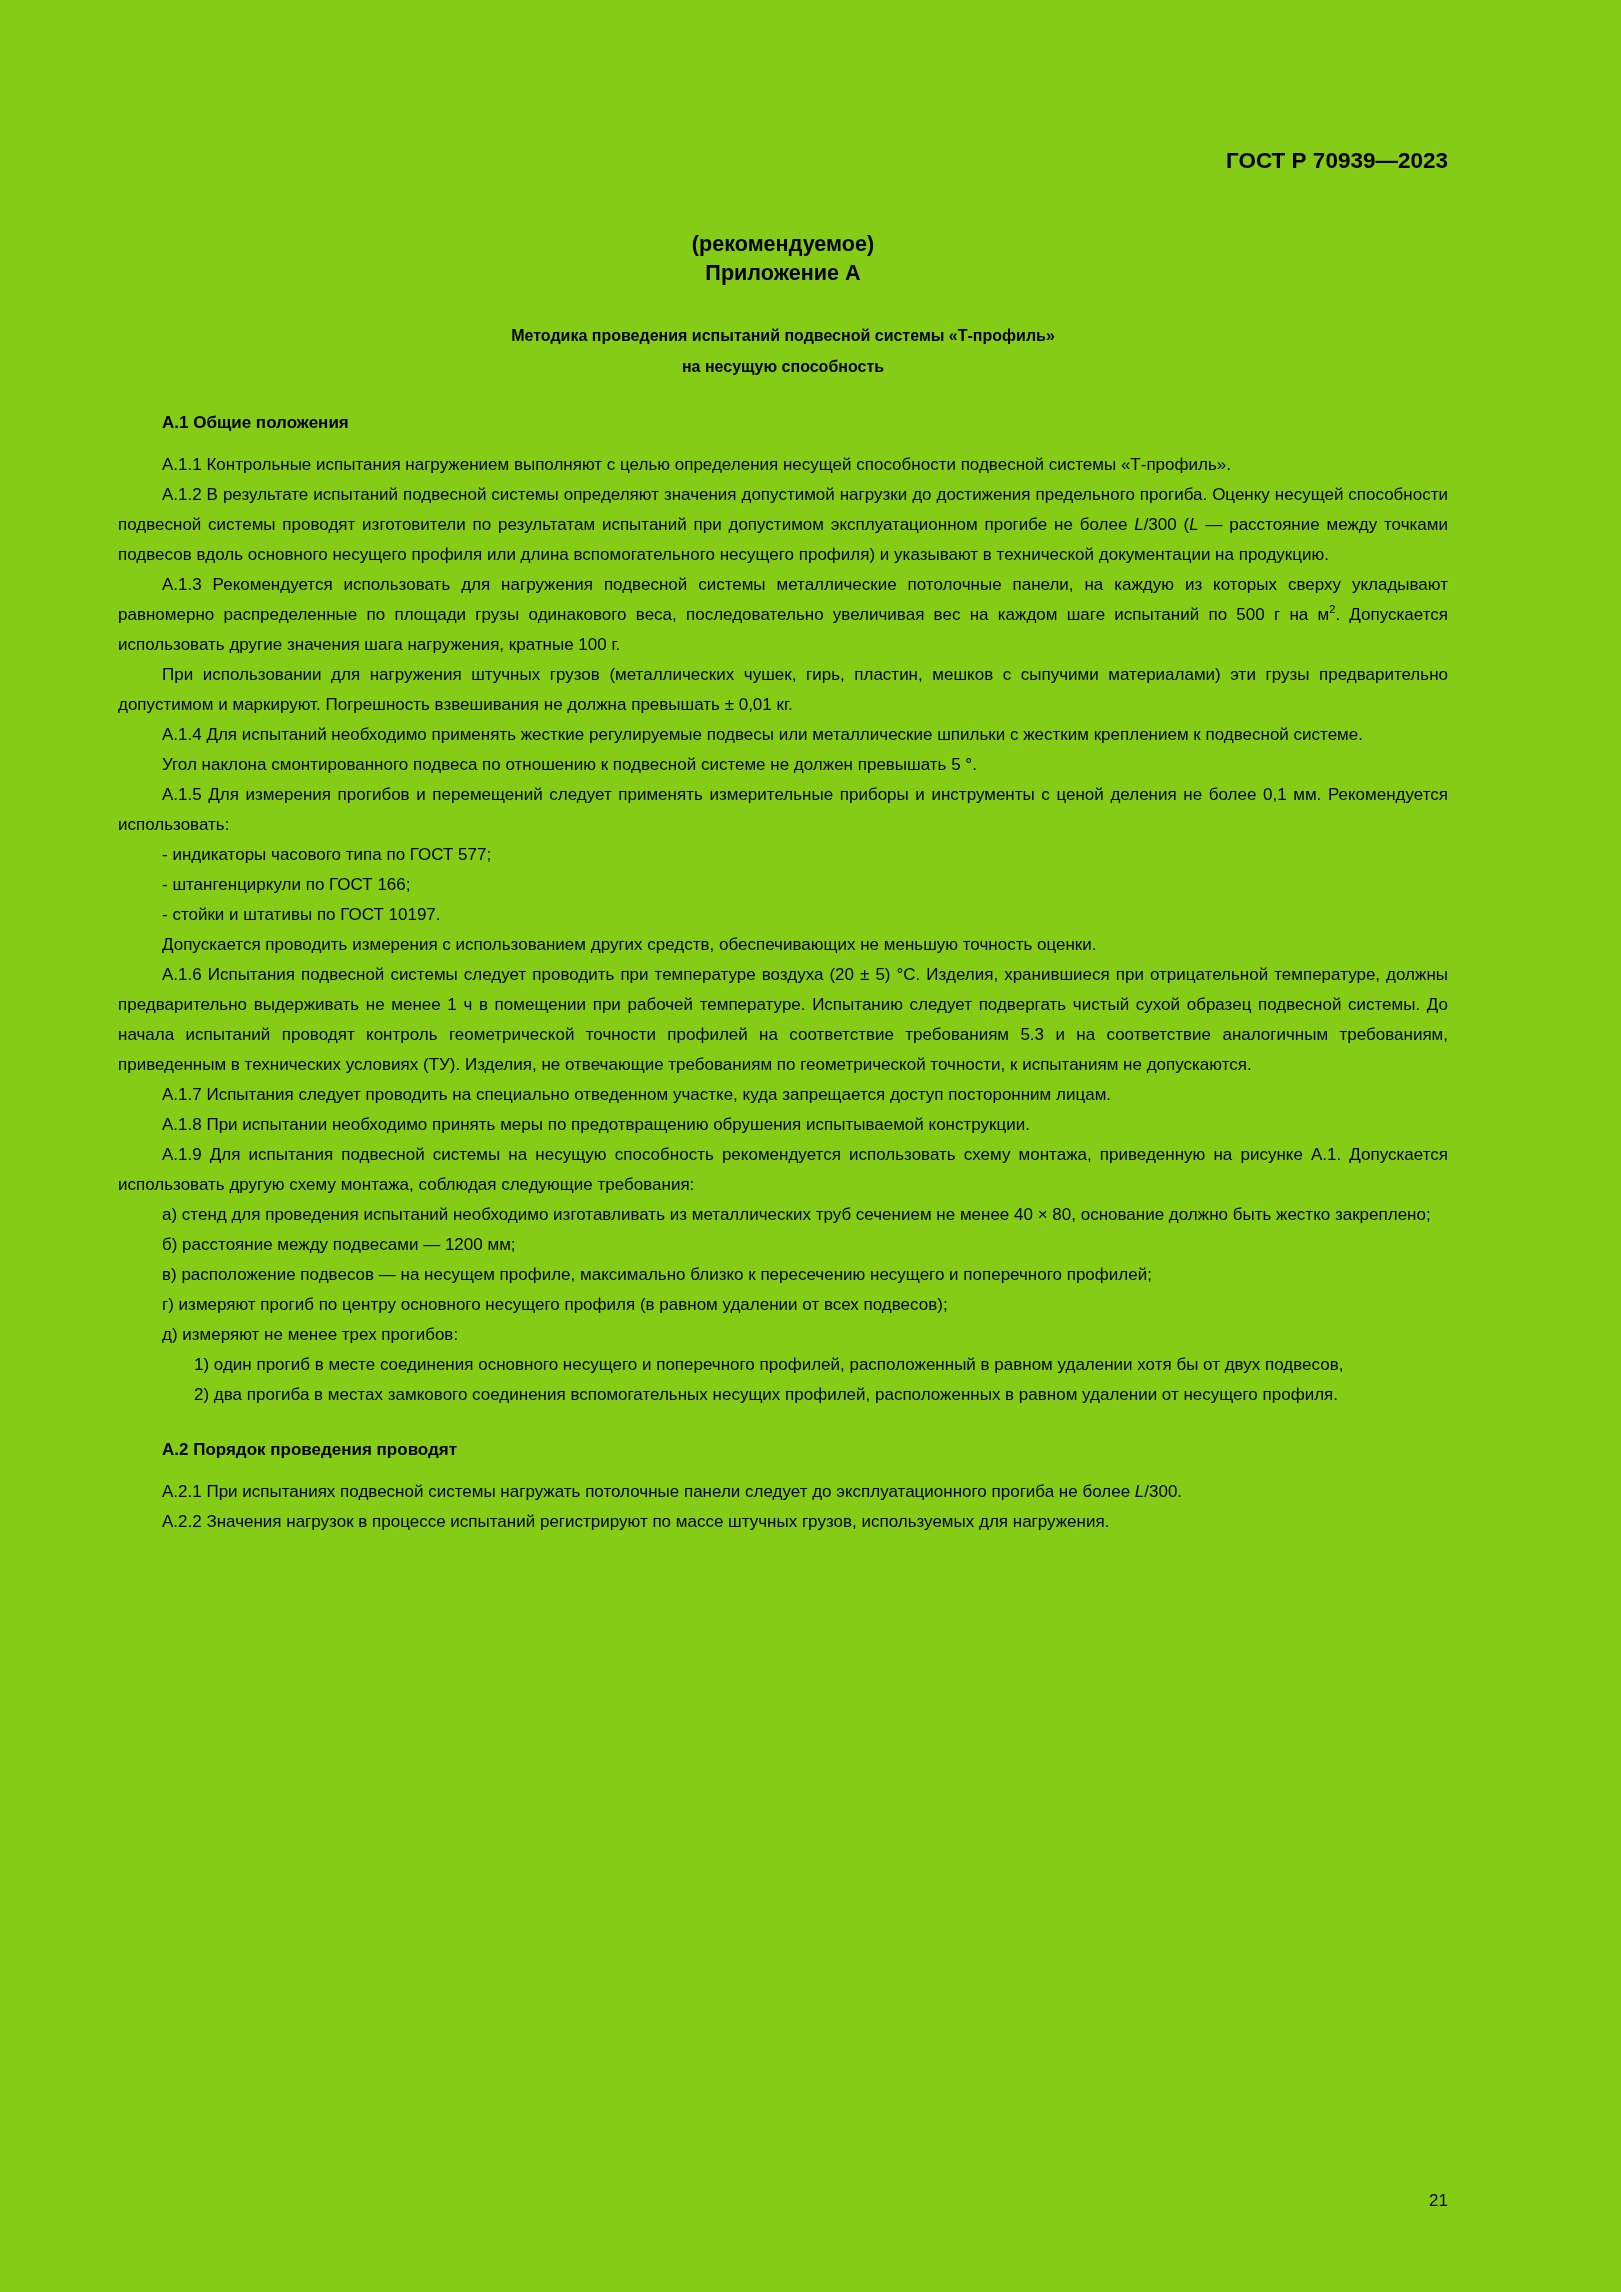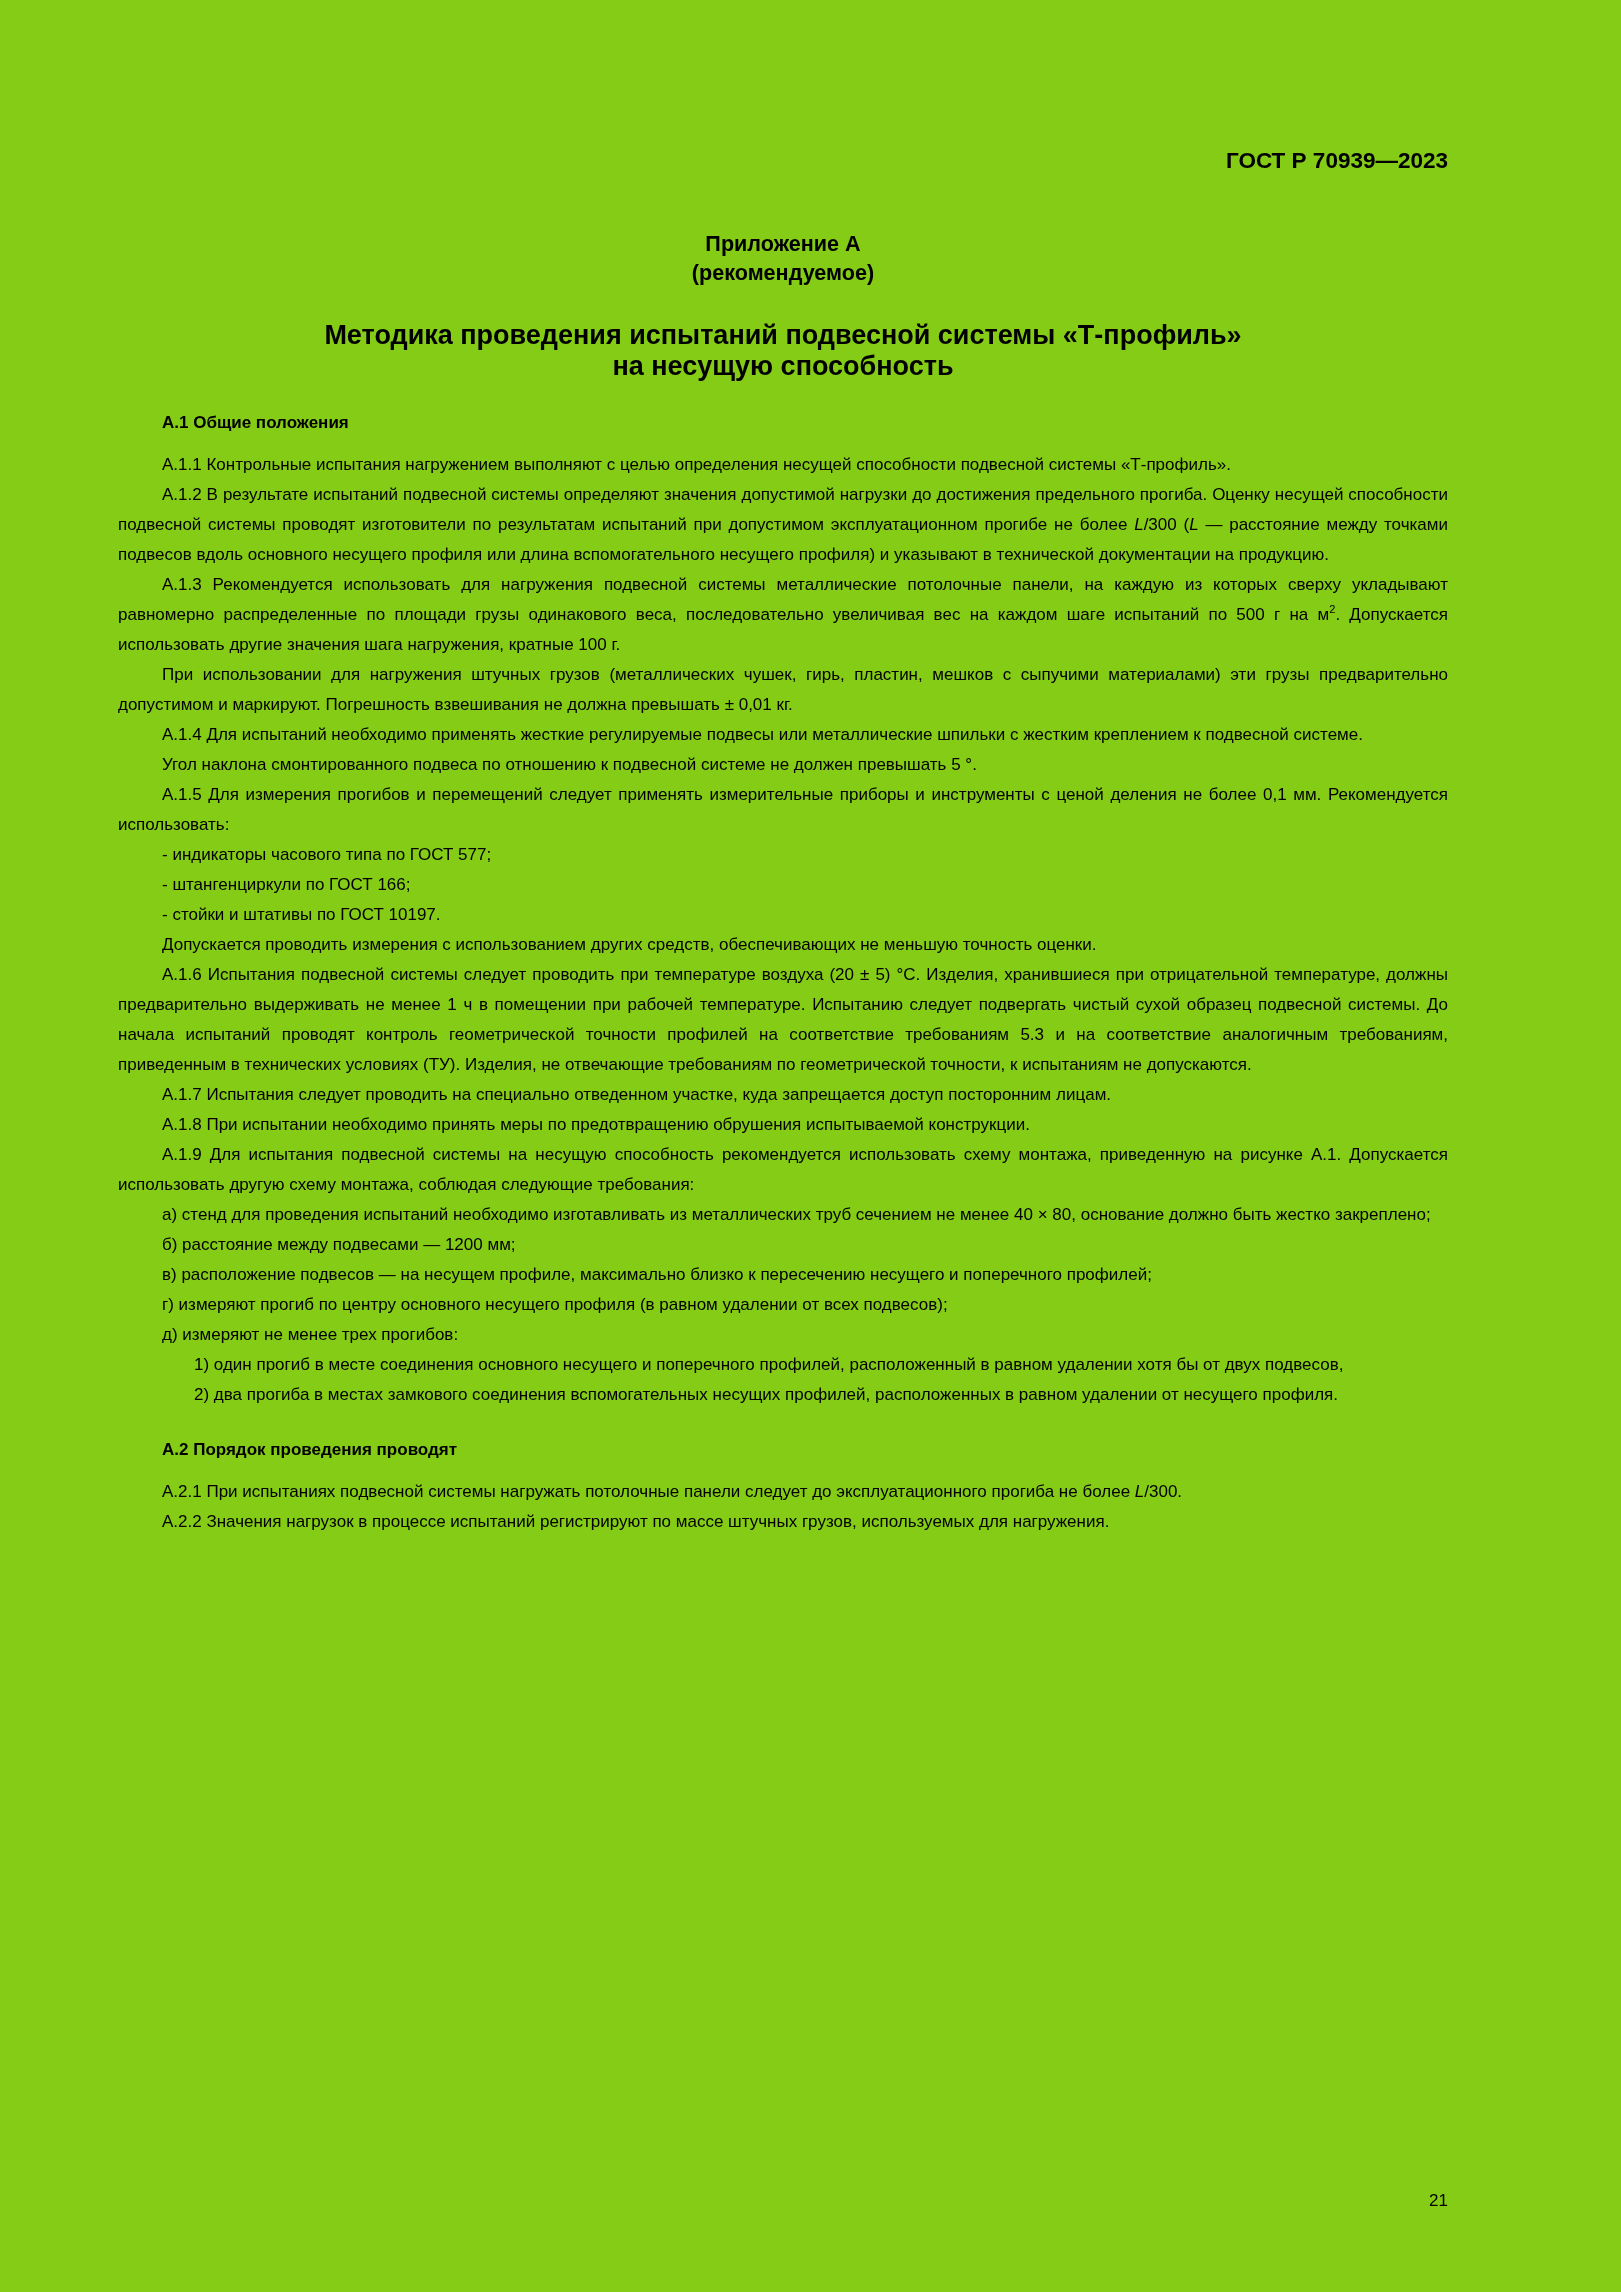--- a/index.html
+++ b/index.html
@@ -24,21 +24,21 @@
   .appendix-head {
     margin-top: 55px;
     text-align: center;
     font-size: 21.6px;
     font-weight: 700;
     line-height: 29px;
   }
   .doc-title {
     margin-top: 33px;
     text-align: center;
-    font-size: 27px;
+    font-size: 16px;
     font-weight: 700;
     line-height: 31px;
   }
   .doc-body {
     margin-top: 21.6px;
     font-size: 17px;
     line-height: 30px;
     text-align: justify;
     hyphens: auto;
   }
@@ -64,22 +64,22 @@
 </head>
 <body>
 
 <div class="page">
 
   <div class="doc-header">
     <span class="doc-number">ГОСТ Р 70939—2023</span>
   </div>
 
   <div class="appendix-head">
+    <div>(рекомендуемое)</div>
     <div>Приложение А</div>
-    <div>(рекомендуемое)</div>
   </div>
 
   <div class="doc-title">
     <div>Методика проведения испытаний подвесной системы «Т-профиль»</div>
     <div>на несущую способность</div>
   </div>
 
   <div class="doc-body" id="doc-body">
       <p class="block heading"><span>А.1 Общие положения</span></p>
       <p class="block p"><span>А.1.1 Контрольные испытания нагружением выполняют с целью определения несущей способности подвесной системы «Т-профиль».</span></p>

